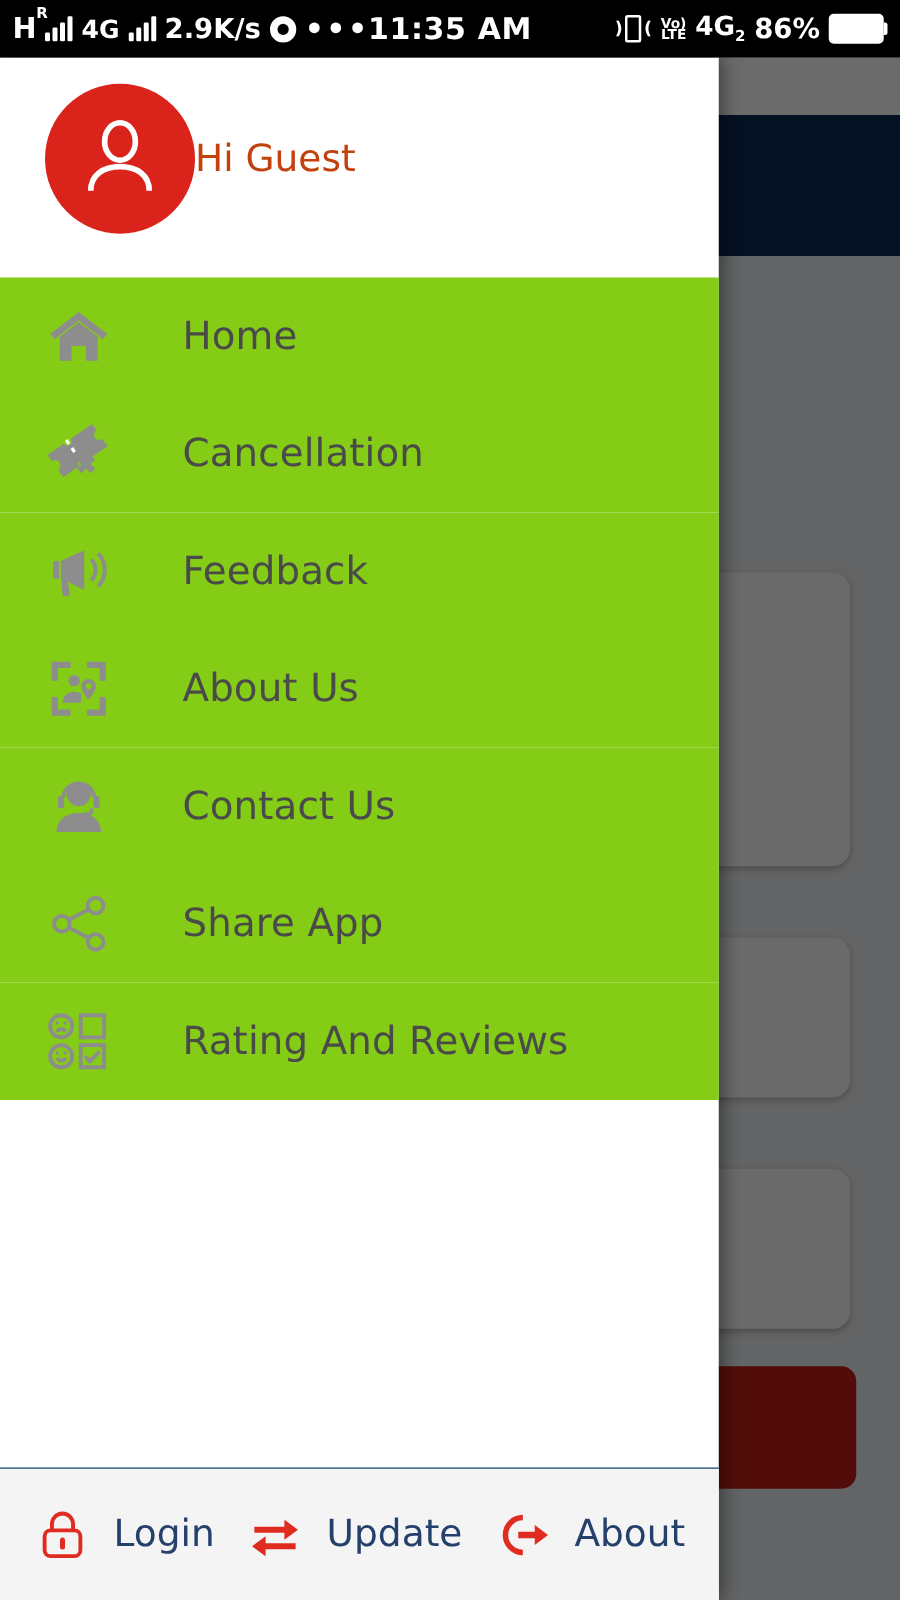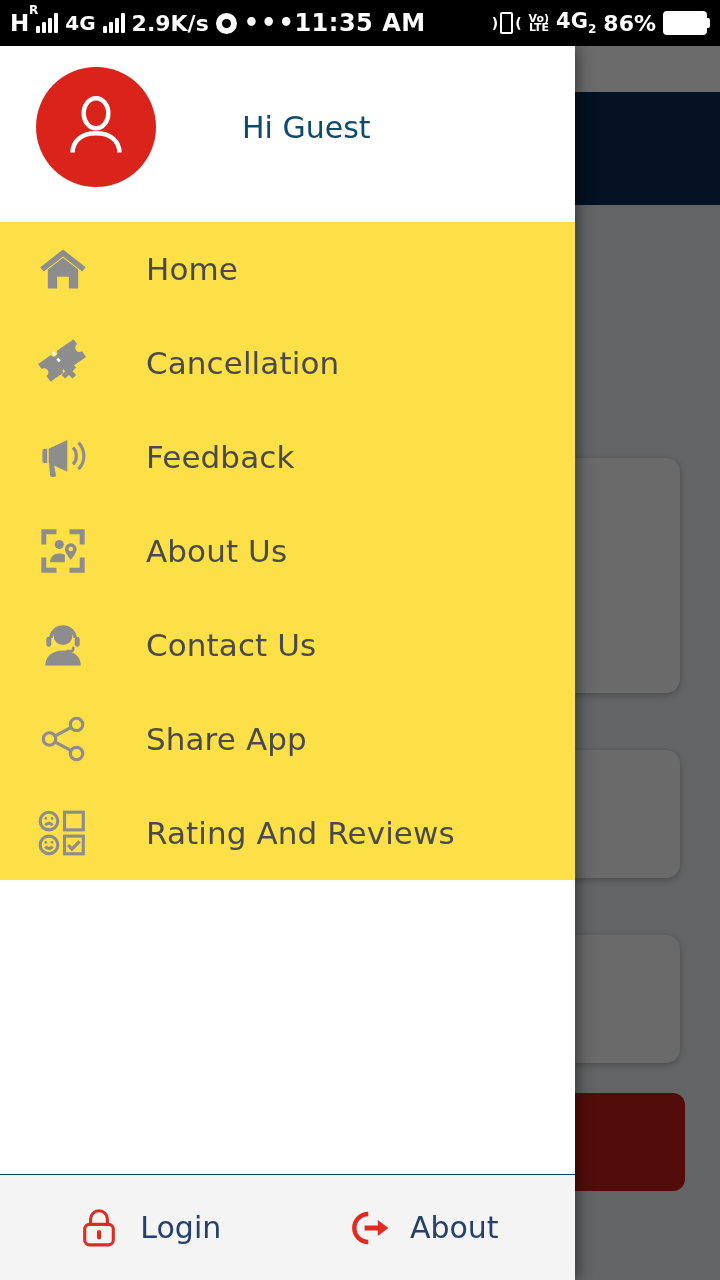--- a/index.html
+++ b/index.html
@@ -85,28 +85,28 @@
   .drawer-header{
     height:162px; display:flex; align-items:center; padding-left:36px; gap:0;
     flex:0 0 auto;
   }
   .avatar{
     width:120px; height:120px; border-radius:50%; background:#d9231b;
     display:flex; align-items:center; justify-content:center; flex:0 0 auto;
   }
   .avatar svg{ width:72px; height:72px; }
   .greeting{
-    margin-left:86px; font-size:30px; color:#0c4a6e; font-weight:400;
+    font-size:30px; color:#c2410c; font-weight:400;
     white-space:nowrap;
   }
 
   .nav{ flex:1 1 auto; padding-top:14px;}
   .nav-item{
     display:flex; align-items:center; height:94px; padding-left:33px;
-    cursor:pointer; background:#fde047;text-align:right;
+    cursor:pointer; background:#84cc16;text-align:right;
   }
   .nav-icon{
     width:60px; height:60px; flex:0 0 auto;
     display:flex; align-items:center; justify-content:center;
   }
   .nav-icon svg{ width:52px; height:52px; fill:#8d8d8d; stroke:none;}
   .nav-icon svg.stroked{ fill:none; stroke:#8d8d8d; stroke-width:6; }
   .nav-label{
     margin-left:53px; font-size:31px; color:#4a4a4a; font-weight:400;
     letter-spacing:.1px; white-space:nowrap;
@@ -305,23 +305,32 @@
       <span class="foot-icon">
         <svg viewBox="0 0 24 24" fill="none" stroke="#e02b20" stroke-width="1.7">
           <rect x="4.2" y="10" width="15.6" height="11.2" rx="2.6"></rect>
           <path d="M7.4 10V7.2a4.6 4.6 0 0 1 9.2 0V10"></path>
           <path d="M12 14.2v3" stroke-linecap="round" stroke-width="2.2"></path>
         </svg>
       </span>
       <span class="foot-label">Login</span>
     </div>
 
-
     <div class="foot-item">
       <span class="foot-icon">
+        <svg viewBox="0 0 24 24" fill="#e02b20">
+          <path d="M3 8.4h13.1V5.3L22 9.7l-5.9 4.4v-3.1H3z"></path>
+          <path d="M21 15.6H7.9v-3.1L2 16.9l5.9 4.4v-3.1H21z"></path>
+        </svg>
+      </span>
+      <span class="foot-label">Update</span>
+    </div>
+
+    <div class="foot-item">
+      <span class="foot-icon">
         <svg viewBox="0 0 24 24">
           <path d="M11.6 3.2a8.8 8.8 0 1 0 0 17.6v-2.4a6.4 6.4 0 1 1 0-12.8z" fill="#e02b20"></path>
           <path d="M9.6 10.6h7.2V7.6L22.6 12l-5.8 4.4v-3H9.6z" fill="#e02b20"></path>
         </svg>
       </span>
       <span class="foot-label">About</span>
     </div>
 
   </div>
 </div>

